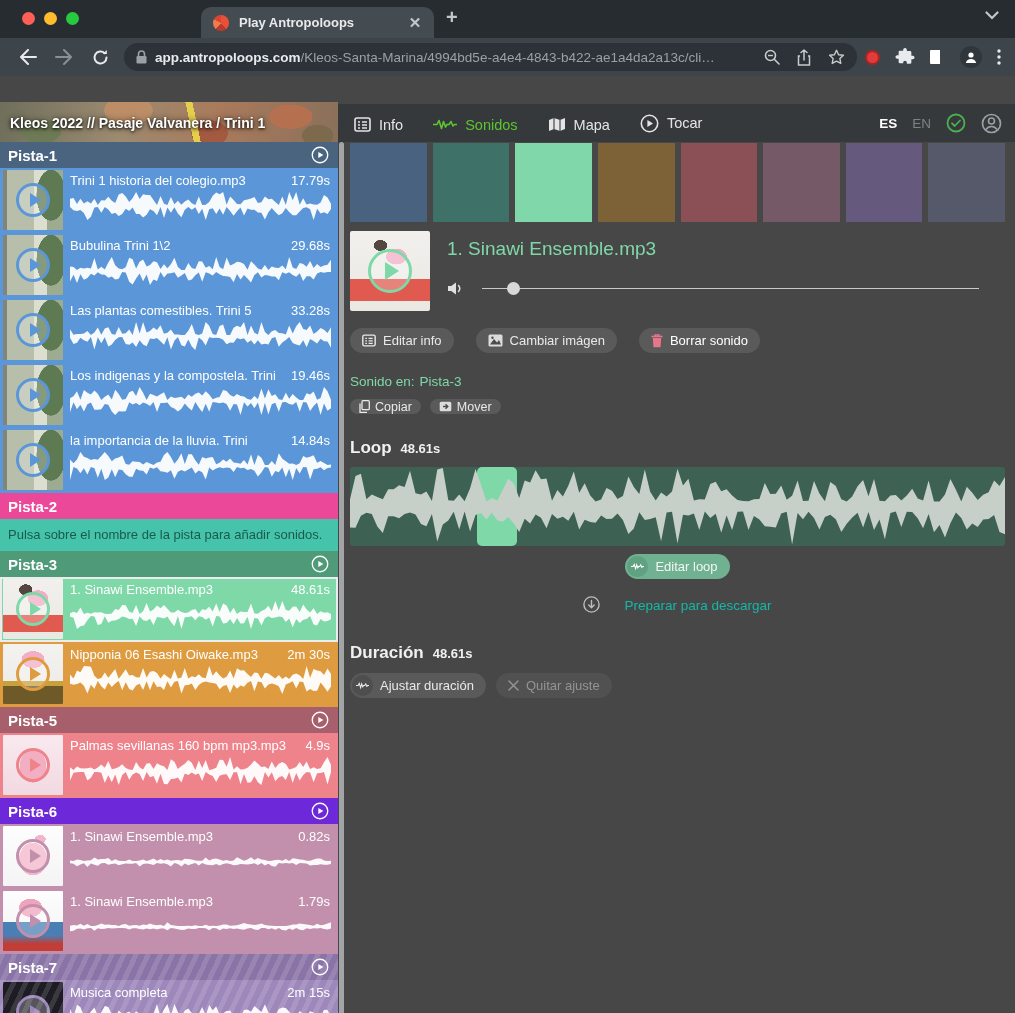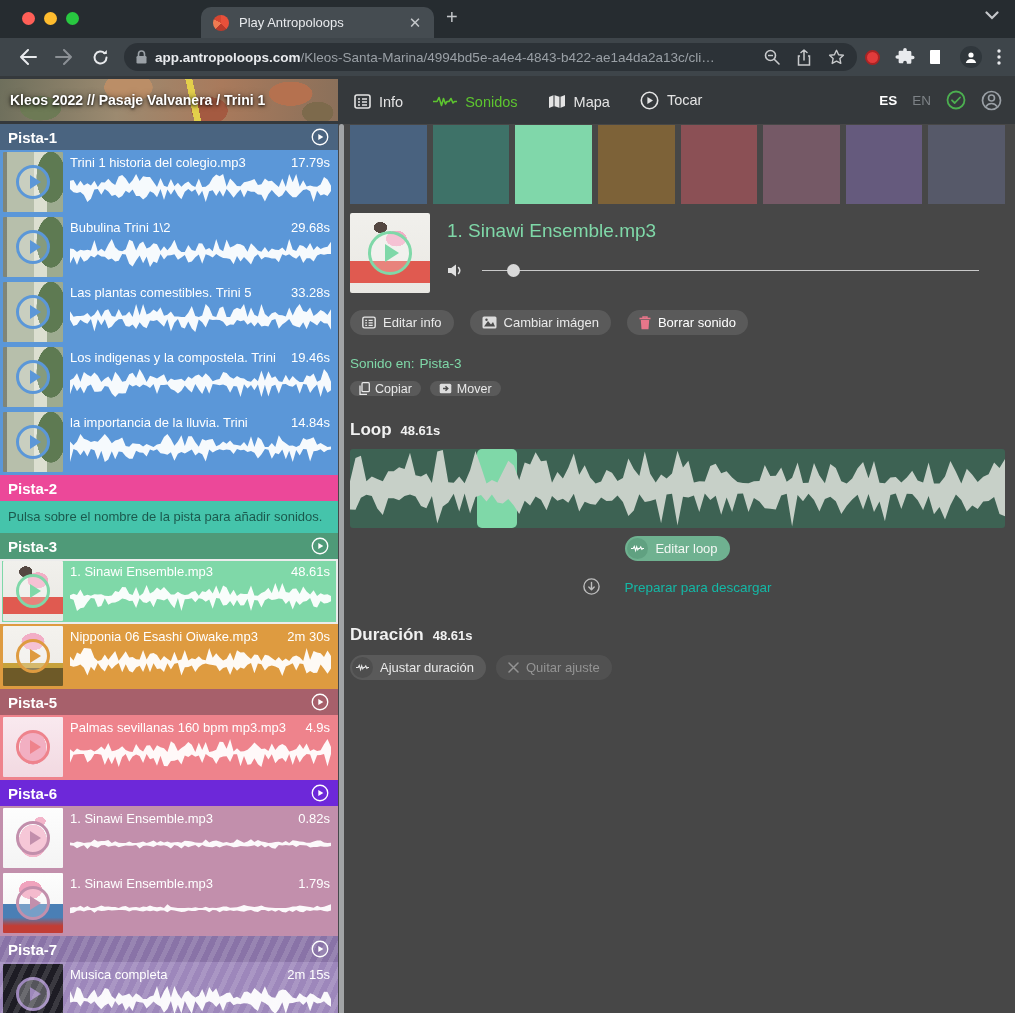--- a/index.html
+++ b/index.html
@@ -1,20 +1,20 @@
 <!DOCTYPE html>
 <html><head>
 <meta charset="utf-8">
 <style>
   * { margin:0; padding:0; box-sizing:border-box; }
   body { font-family:"Liberation Sans", sans-serif; background:#222; }
   .window { width:1015px; height:1013px; position:relative; background:#474747; overflow:hidden; }
 
   
-  .tabstrip { height:38px; background:#262c30; display:flex; align-items:flex-end; position:relative; }
+  .tabstrip { height:38px; background:#262c30; display:flex; align-items:flex-end; position:relative;font-weight:bold; }
   .traffic { display:flex; gap:9px; padding:0 0 13px 22px; }
   .tl { width:13px; height:13px; border-radius:50%; }
   .tl.r{ background:#ff5f57; } .tl.y{ background:#febc2e; } .tl.g{ background:#28c840; }
   .tab { width:233px; height:31px; background:#454c51; border-radius:10px 10px 0 0; display:flex; align-items:center; padding:0 10px 0 12px; margin-left:122px; }
   .favicon { width:16px; height:16px; border-radius:50%; background:conic-gradient(#e8503a 0 38%, #b93a2b 38% 62%, #ef7b52 62% 82%, #d64631 82%); flex:none; }
   .tabtitle { color:#e8eaed; font-size:13px; margin-left:10px; flex:1; white-space:nowrap; overflow:hidden; }
   .tabclose { color:#c4c7ca; font-size:15px; width:18px; text-align:center; cursor:default; }
   .newtab { color:#c4c7ca; font-size:20px; margin:0 0 16px 12px; line-height:10px; }
   .tabchevron { margin-left:auto; margin-right:16px; margin-bottom:14px; }
 
@@ -24,21 +24,21 @@
   .urldomain { color:#e8eaed; font-size:13.5px; font-weight:bold; margin-left:8px; white-space:nowrap; }
   .urlpath { color:#9aa0a6; font-size:13.5px; white-space:nowrap; overflow:hidden; flex:1; }
   .urlicons { display:flex; gap:17px; margin-left:10px; align-items:center; }
   .chromeicons { display:flex; gap:15px; align-items:center; margin-right:4px; }
   .recdot { width:15px; height:15px; border-radius:50%; background:#e23b3b; border:2px solid #a92424; }
   .panelicon { width:15px; height:14px; background:#fff; position:relative; border-radius:1px; }
   .panelicon::after { content:""; position:absolute; right:0; top:0; bottom:0; width:5px; background:#3e454a; border-left:2px solid #fff; }
   .avatarcirc { width:22px; height:22px; border-radius:50%; background:#30373c; display:flex; align-items:center; justify-content:center; }
 
   
-  .appheader { height:48px; background:#35393c; display:flex; align-items:center; }
+  .appheader { height:38px; background:#35393c; display:flex; align-items:center;margin-top:28px; }
   .mapbg { width:338px; height:42px; flex:none; position:relative; display:flex; align-items:center; padding-left:10px;
     background:
       linear-gradient(78deg, transparent 0 56%, #e3cf4b 56% 58%, transparent 58%),
       radial-gradient(34px 20px at 12% 70%, #6d7a55 60%, transparent 61%),
       radial-gradient(40px 24px at 38% 20%, #bb8e67 60%, transparent 61%),
       radial-gradient(30px 22px at 62% 75%, #a45a41 60%, transparent 61%),
       radial-gradient(36px 20px at 86% 35%, #b5714f 60%, transparent 61%),
       radial-gradient(26px 18px at 94% 80%, #7d6a4c 60%, transparent 61%),
       linear-gradient(95deg, #6e6f5c, #9c8a70 35%, #a97a5c 65%, #8a705a);
   }
@@ -110,21 +110,21 @@
 
   
   .palette { display:flex; gap:6px; height:80px; padding-top:1px; }
   .swatch { flex:1; }
   .detailhead { display:flex; margin-top:9px; }
   .headright { margin-left:17px; flex:1; min-width:0; }
   .soundtitle { font-size:19px; color:#7fd8a8; margin-top:7px; }
   .volrow { display:flex; align-items:center; margin-top:21px; }
   .volline { flex:1; position:relative; height:1px; background:#c9c9c9; margin-left:19px; margin-right:26px; }
   .volknob { position:absolute; left:5%; top:-6px; width:13px; height:13px; border-radius:50%; background:#d8d8d8; }
-  .btnrow { display:flex; gap:16px; margin-top:17px; }
+  .btnrow { display:flex; gap:22px; margin-top:17px; }
   .pill { height:25px; background:#5a5a5a; border-radius:13px; display:inline-flex; align-items:center; padding:0 12px; gap:7px; color:#e9e9e9; font-size:13px; white-space:nowrap; }
   .pill.danger { color:#ffffff; }
   .pill.small { height:15px; border-radius:11px; padding:0 9px; font-size:12.5px; gap:5px; }
   .pill.mint { background:#6fb190; color:#f2f7f3; padding-left:2px; }
   .pill.graychip { padding-left:2px; }
   .pill.disabled { background:#515151; color:#949494; }
   .iconcircle { width:21px; height:21px; border-radius:50%; background:#60a181; display:flex; align-items:center; justify-content:center; flex:none; }
   .iconcircle.gray { background:#4e4e4e; }
   .soundin { margin-top:21px; font-size:13.5px; color:#7fd8a8; }
   .soundin .tracklink { margin-left:5px; }

